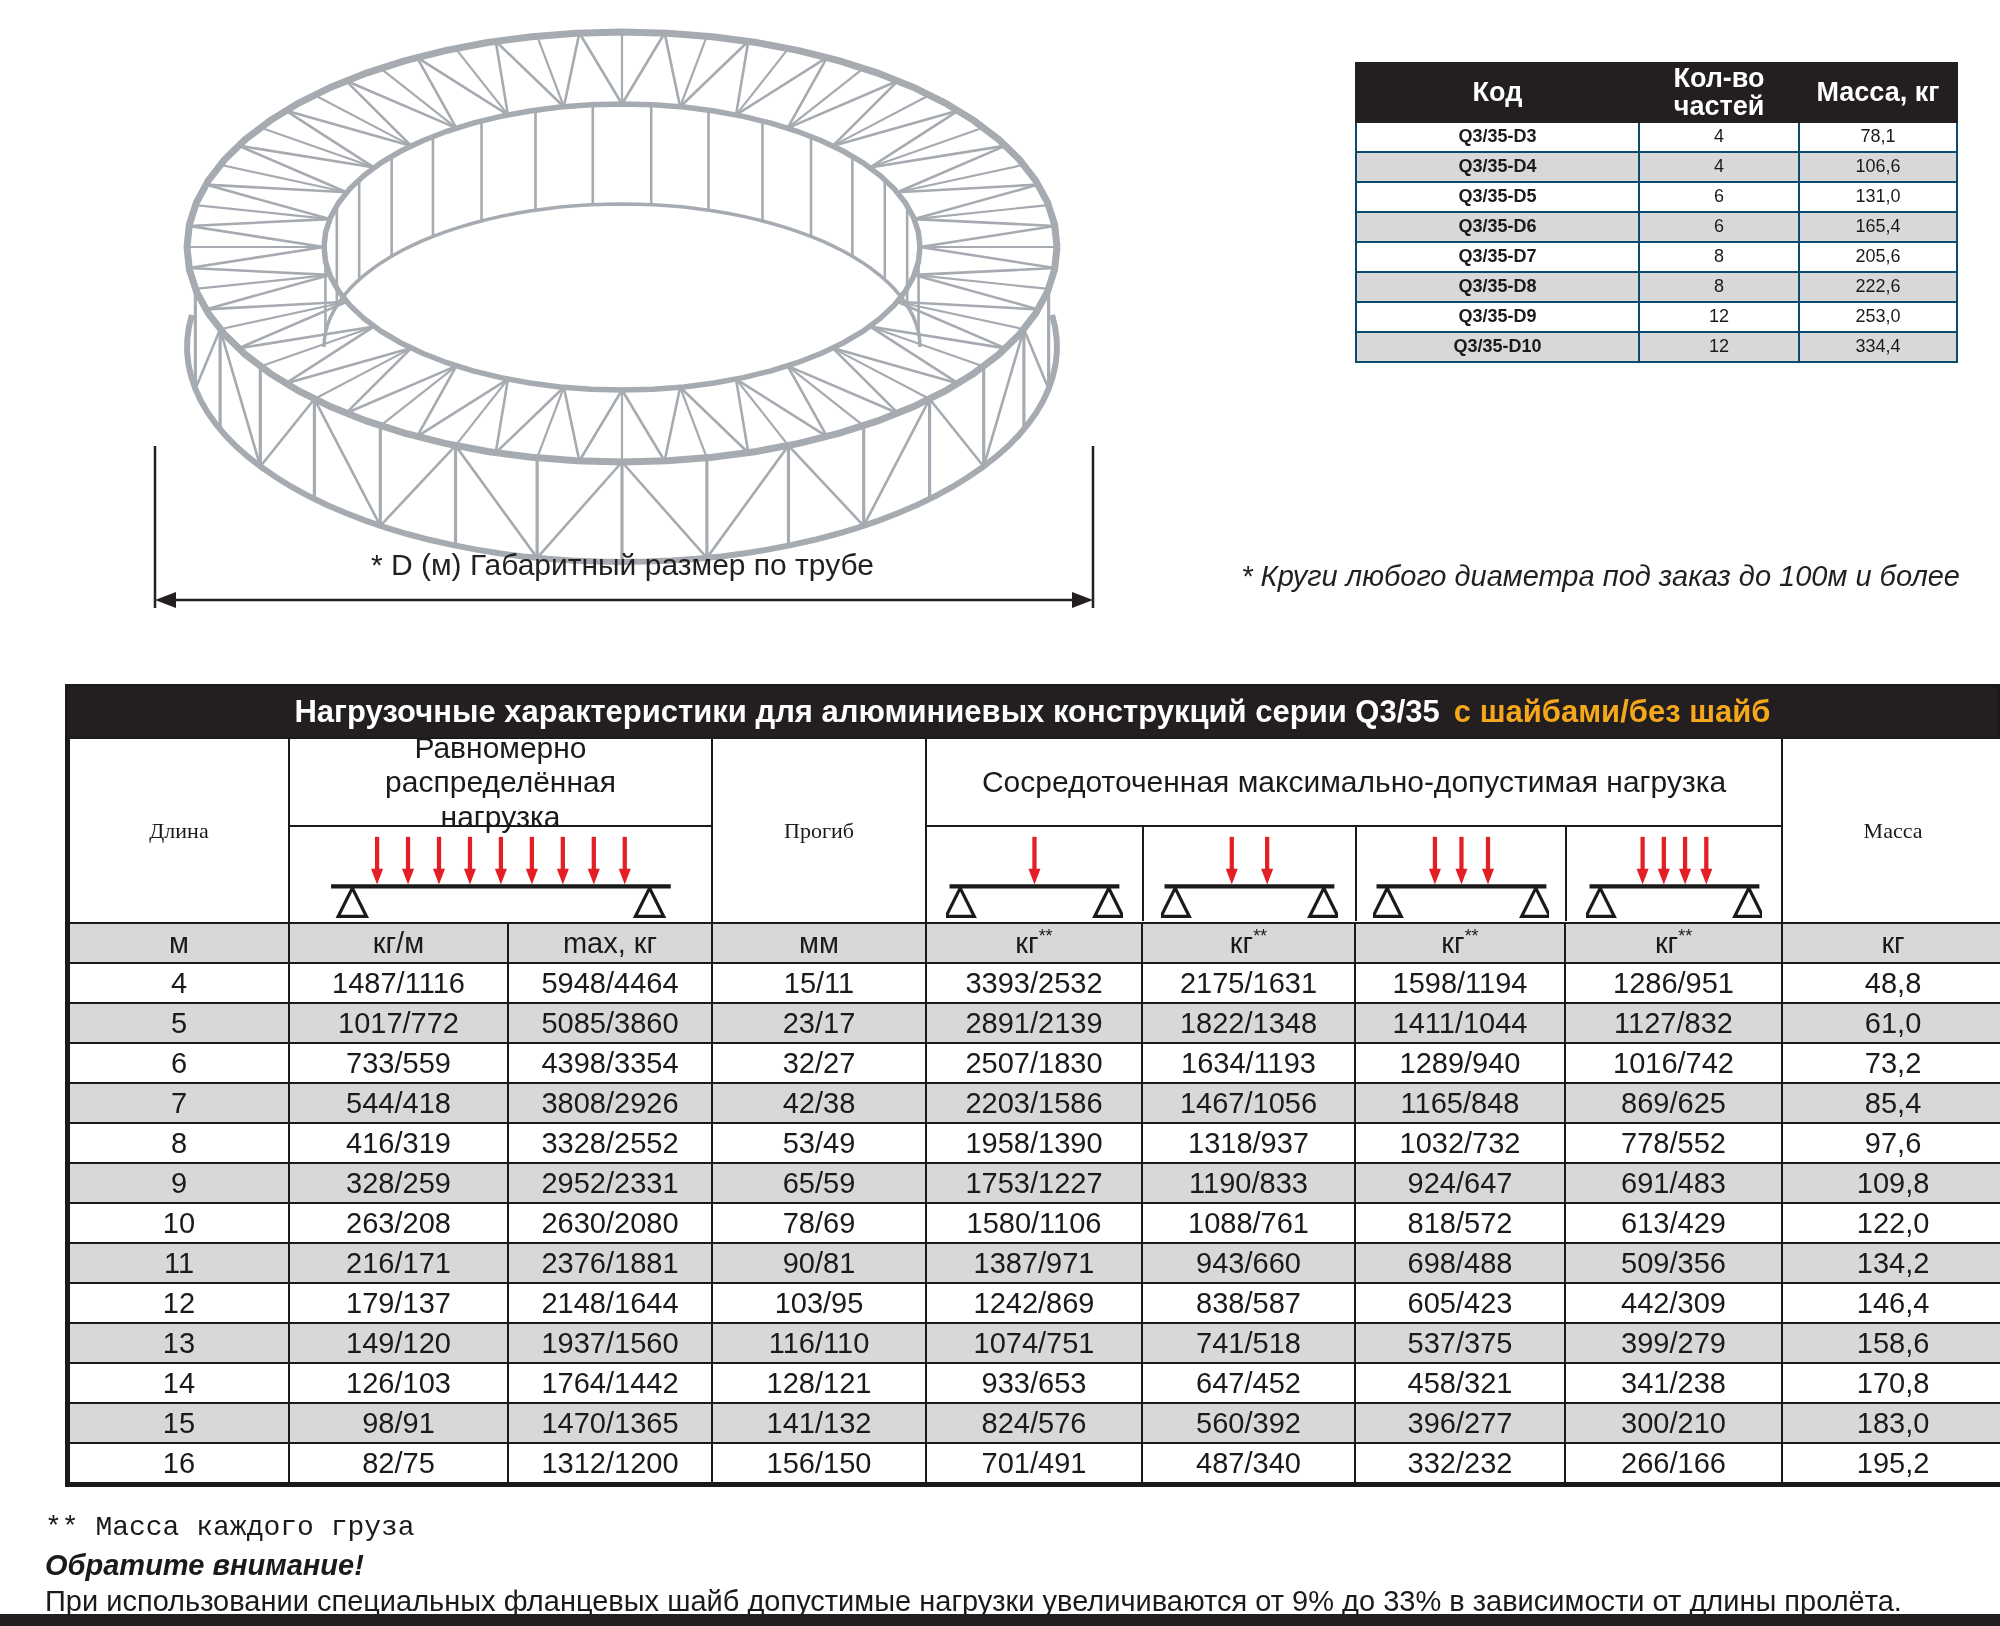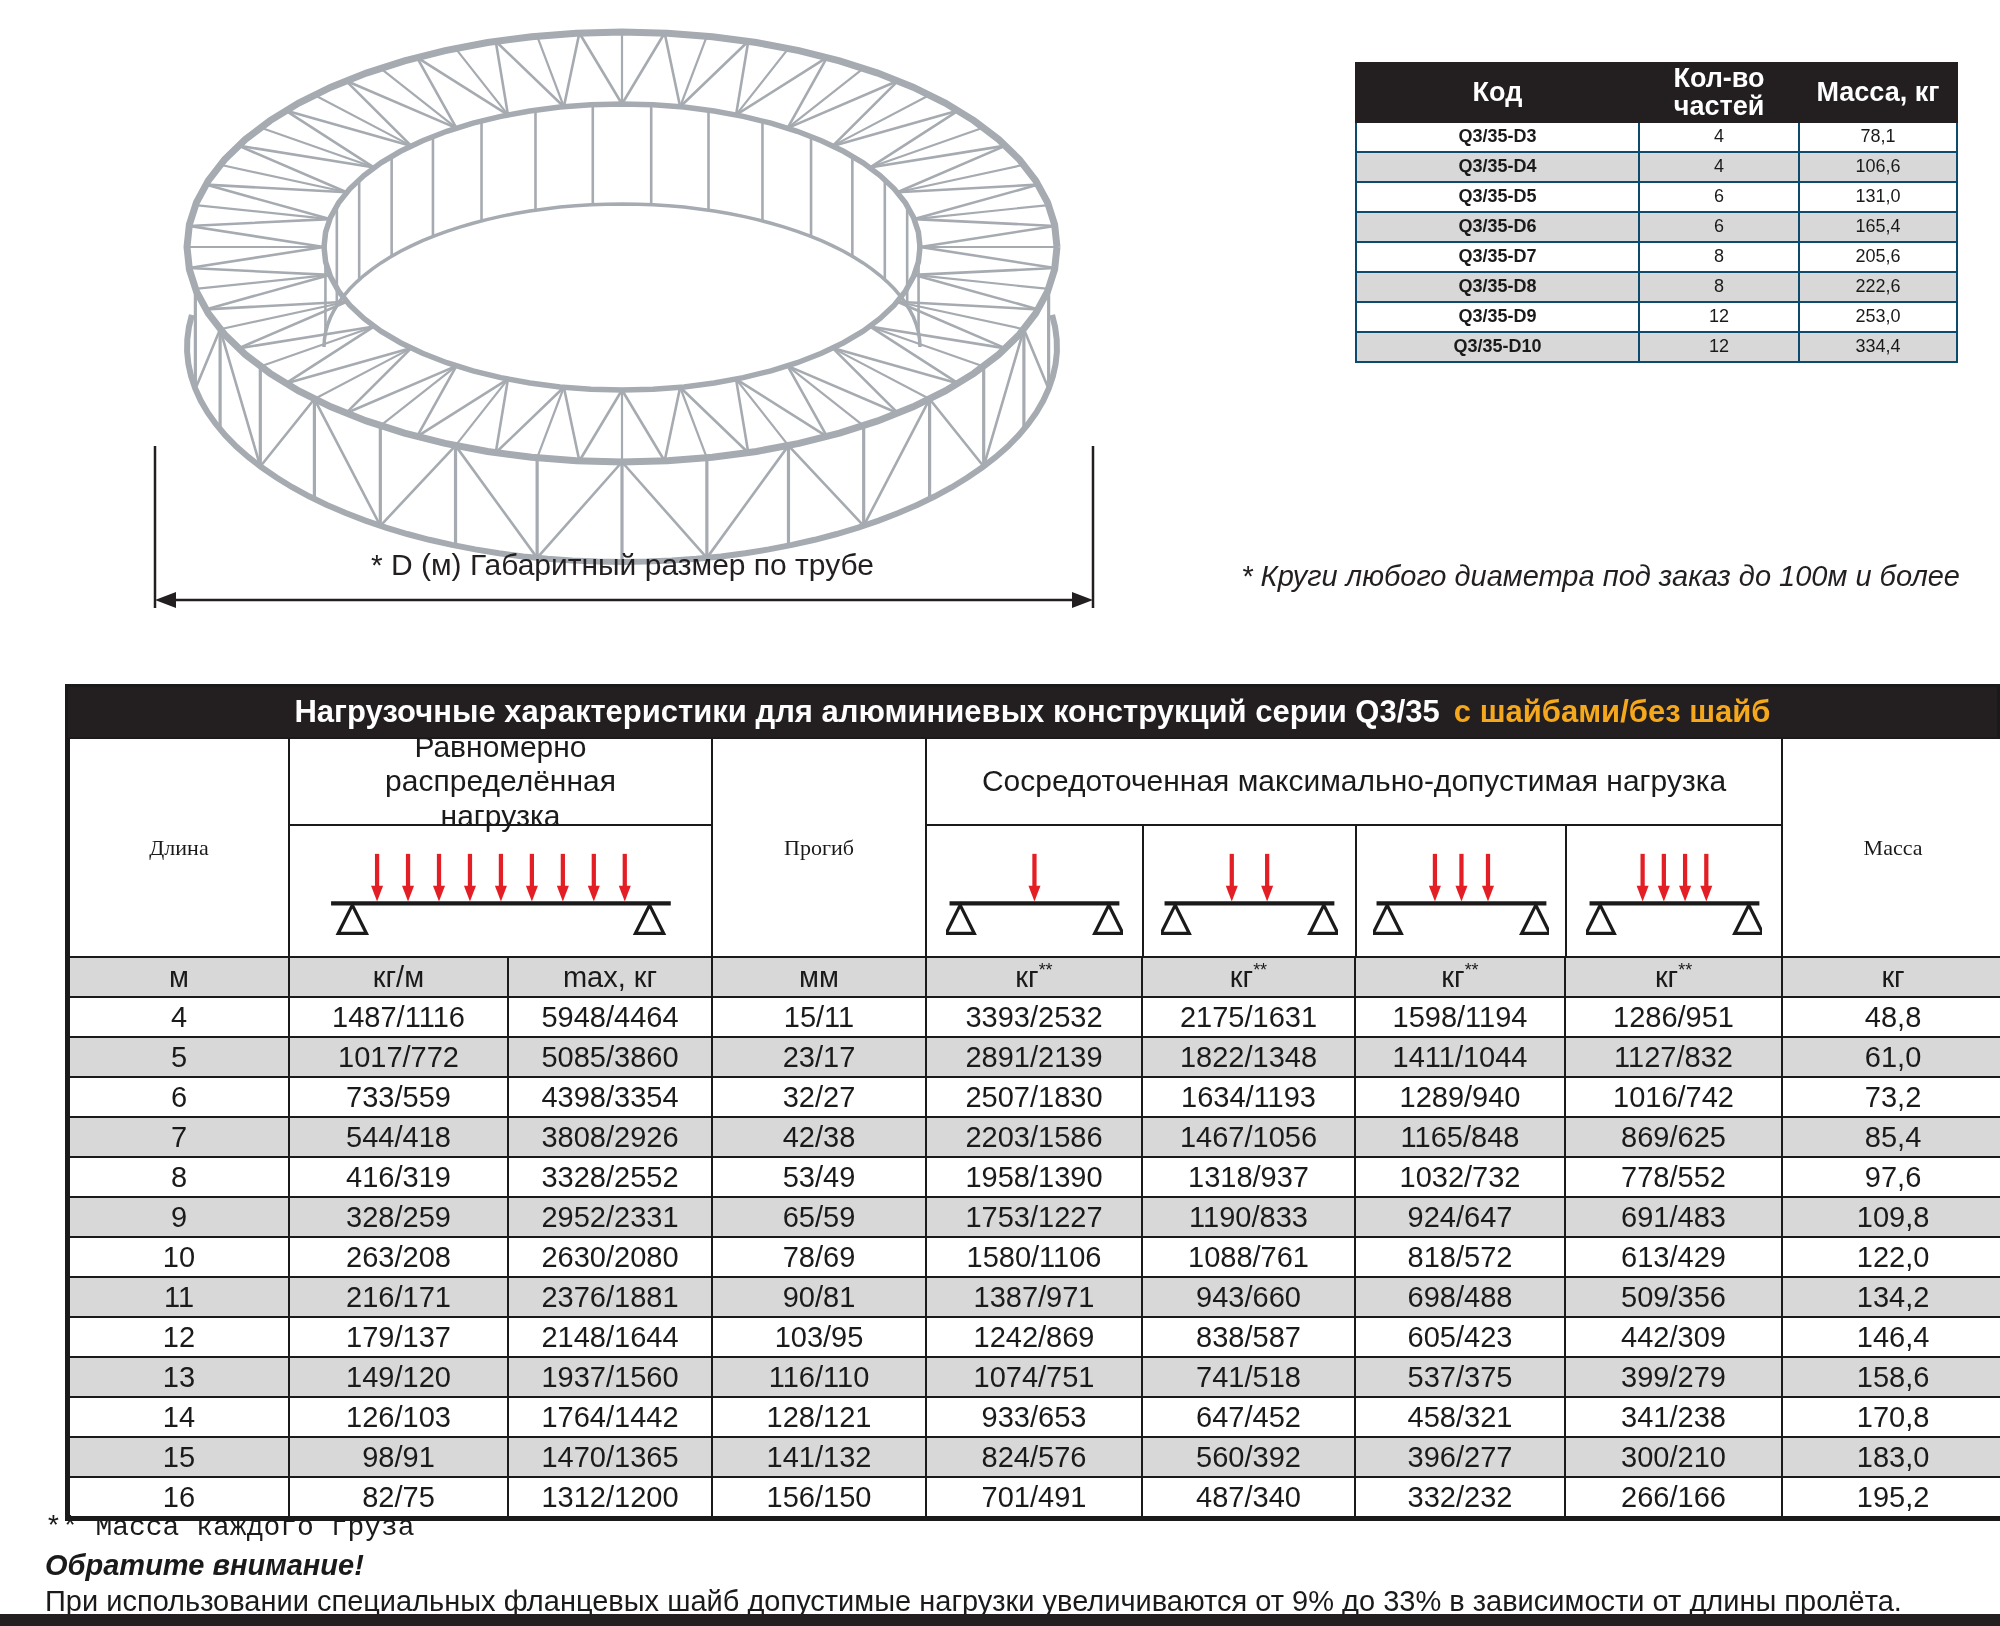--- a/index.html
+++ b/index.html
@@ -31,21 +31,21 @@
                border:3px solid #1a1a1a; background:#e5e5e5;margin-left:32px; }
   .load-title { background:#231F20; height:50px; display:flex; align-items:center;
                 justify-content:center; font-size:31px; font-weight:bold; color:#ffffff; }
   .load-title .accent { color:#F6A81C; margin-left:14px; }
 
   table.load { width:100%; border-collapse:collapse; table-layout:fixed; }
   table.load th, table.load td { border:2px solid #1a1a1a; }
   table.load th { background:#ffffff; font-weight:normal; }
   tr.header-row { height:185px; }
   th.big { font-size:22px;font-family:Liberation Serif, serif; }
-  .hsplit { display:flex; flex-direction:column; height:217px; }
+  .hsplit { display:flex; flex-direction:column; height:181px; }
   .htext  { height:87px; display:flex; align-items:center; justify-content:center;
             font-size:30px; line-height:1.15; border-bottom:2px solid #1a1a1a; }
   .htext .narrow { max-width:345px; text-align:center; }
   .hdiag  { flex:1; display:flex; align-items:center; justify-content:center; }
   .hdiags { flex:1; display:flex; }
   .hdiags .dcell { display:flex; align-items:center; justify-content:center; }
   .hdiags .dcell + .dcell { border-left:2px solid #1a1a1a; }
   .d1{width:215px}.d2{width:213px}.d3{width:210px}.d4{flex:1}
 
   tr.units td { height:40px; background:#d8d8d8; text-align:center; font-size:29px; }

